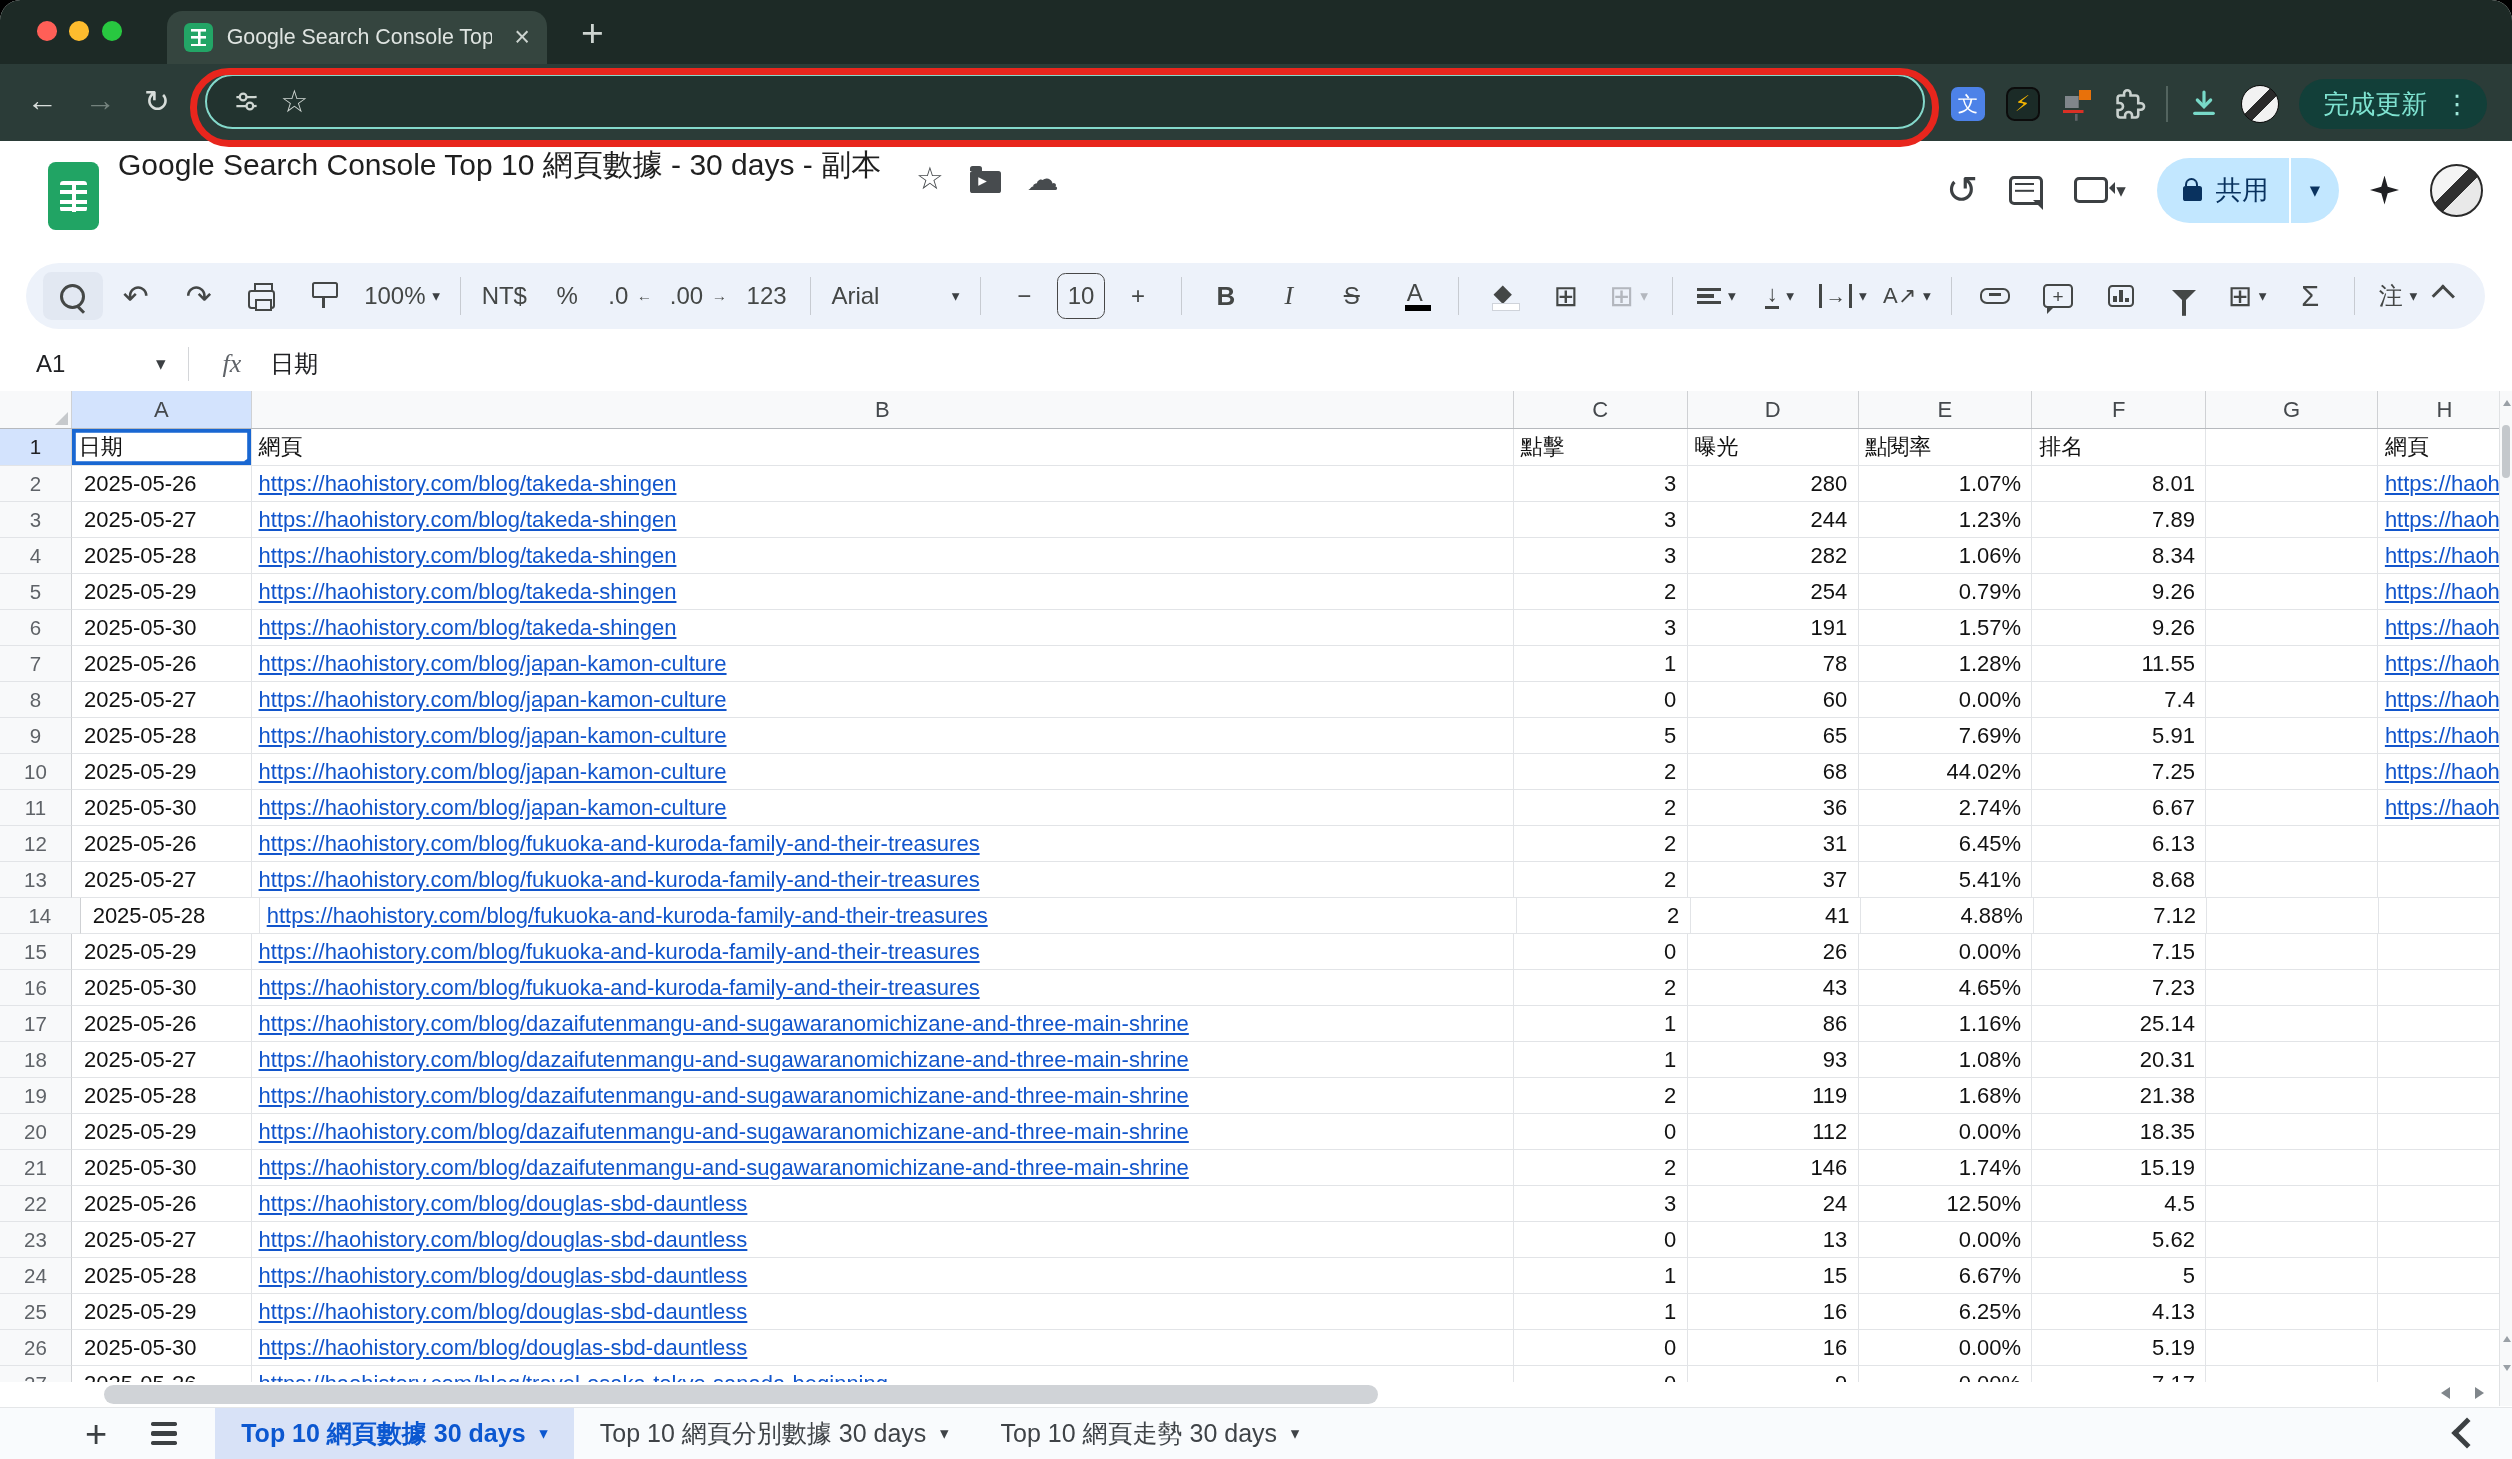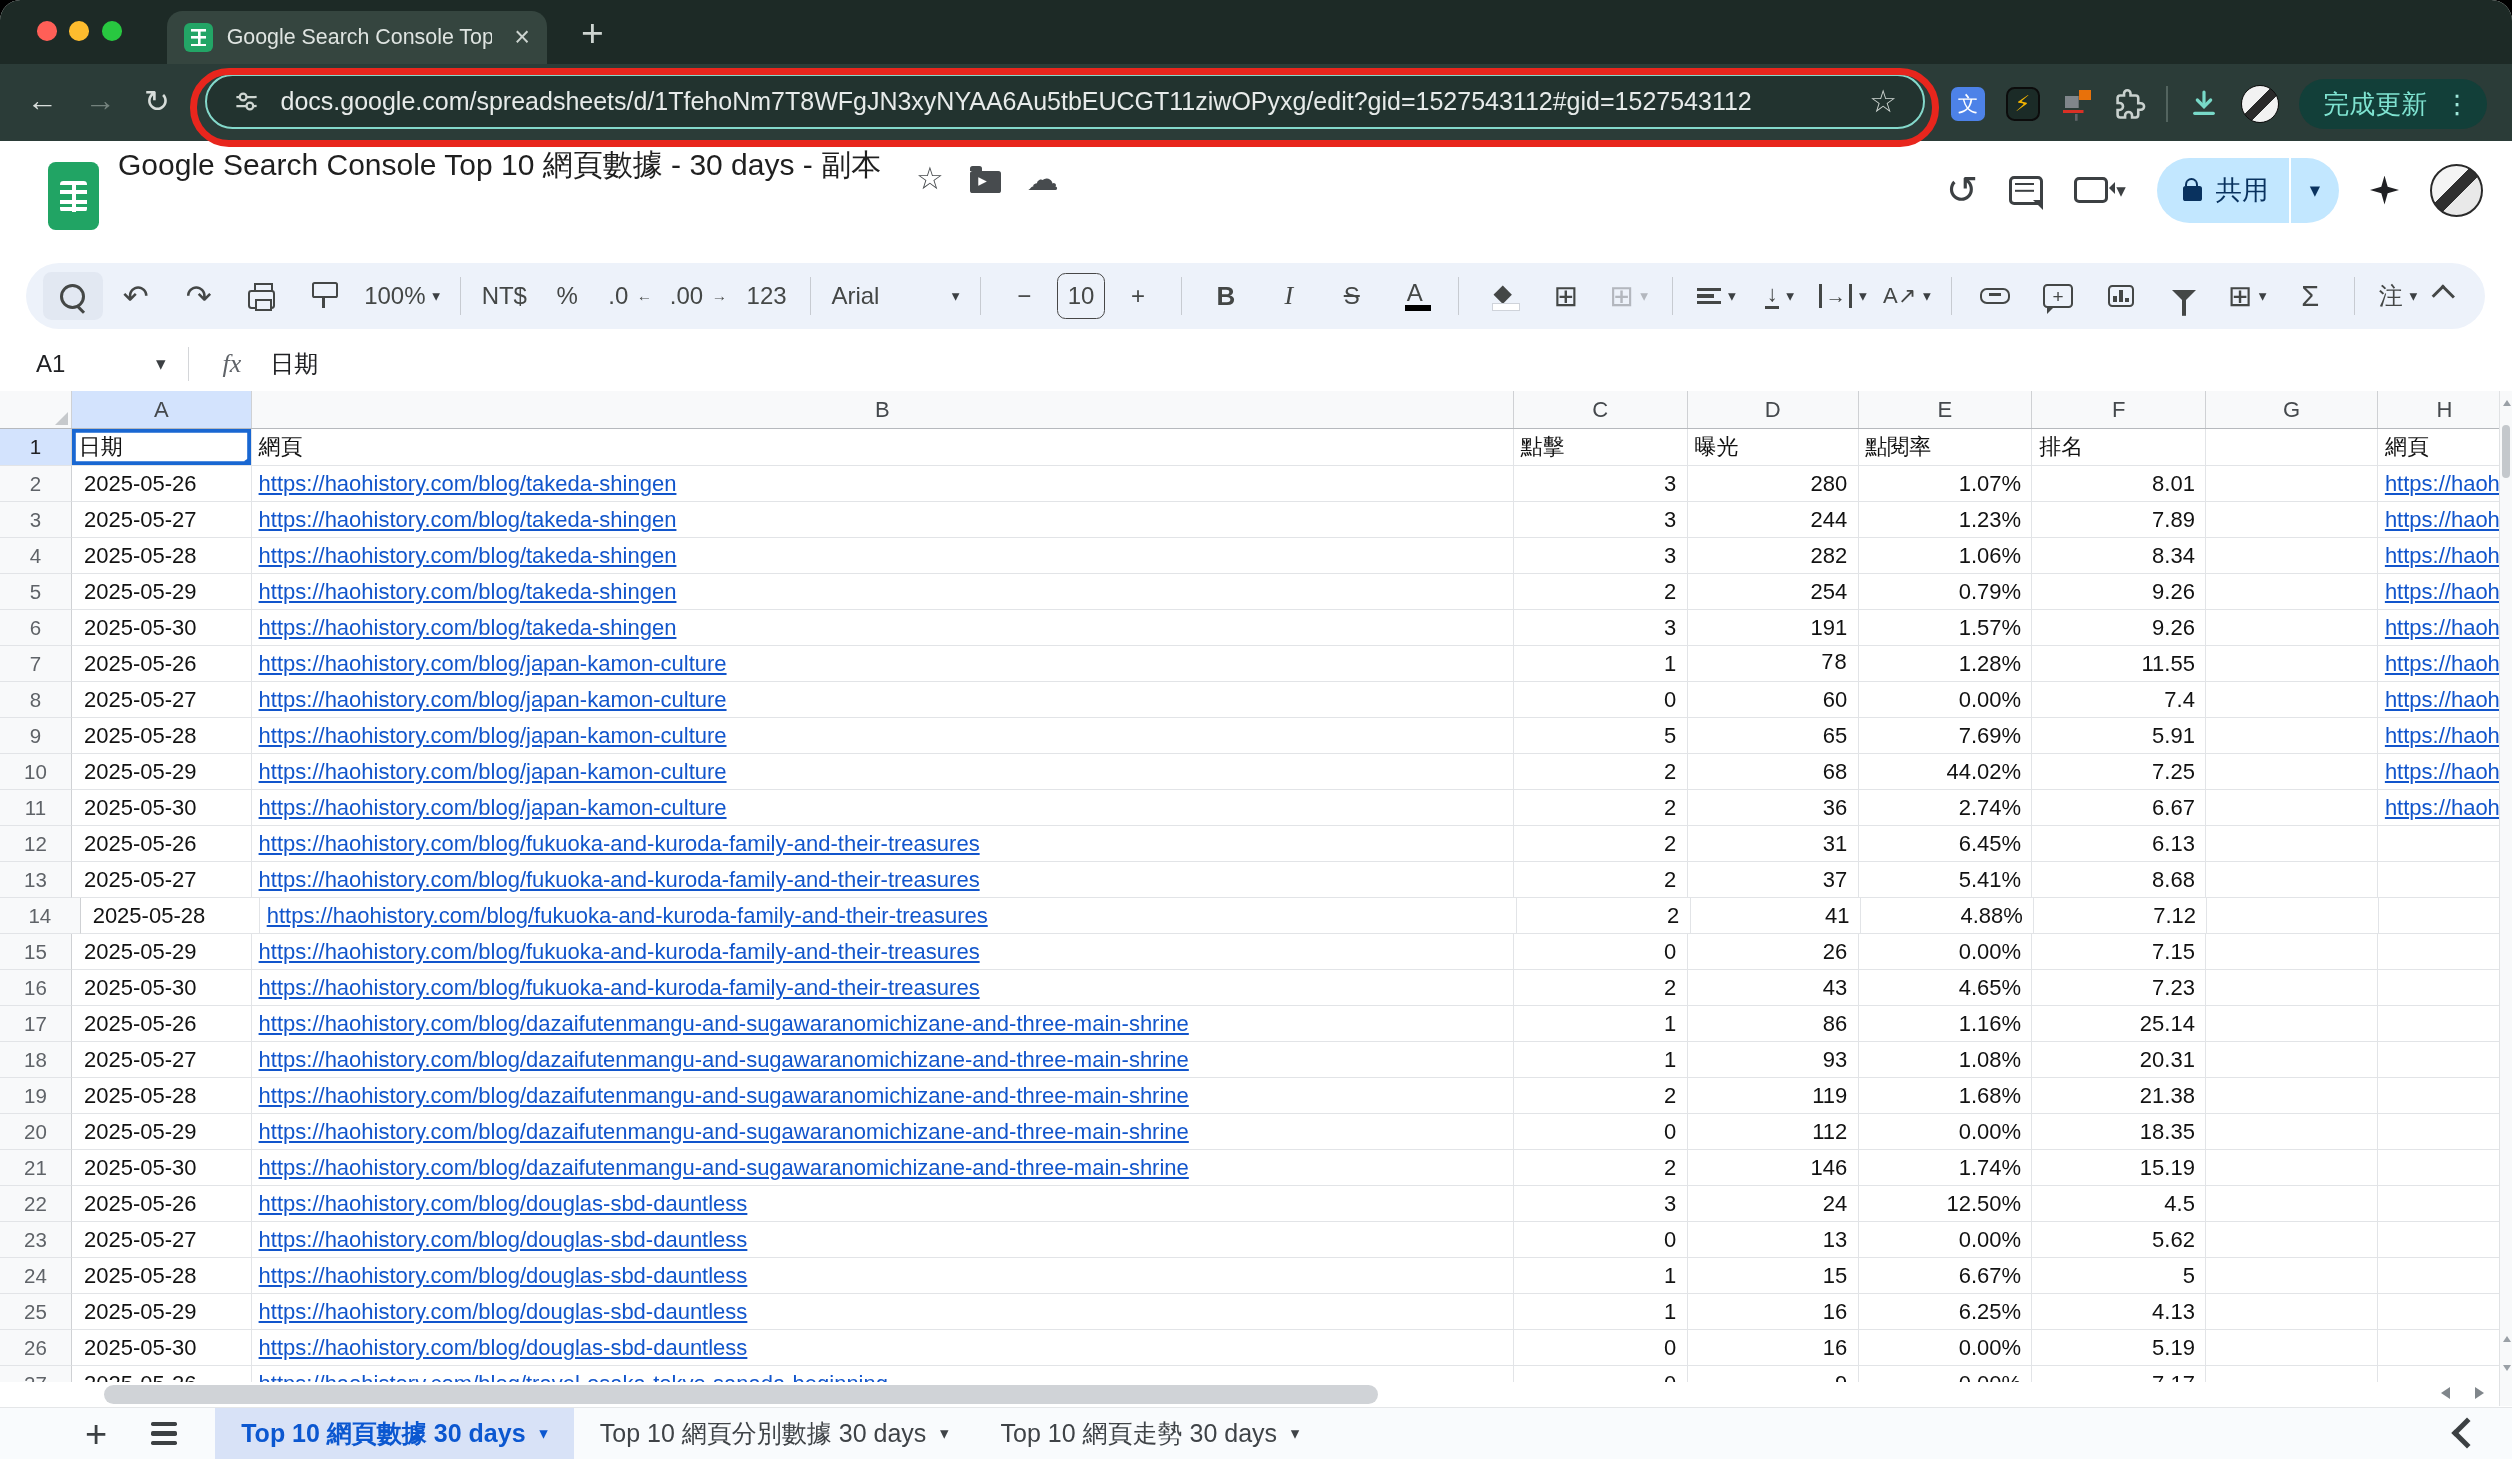--- a/index.html
+++ b/index.html
@@ -228,21 +228,20 @@
     <span class="navbtn nav-reload">↻</span>
     <div class="urlbar">
       <svg width="27" height="27" viewBox="0 0 24 24">
         <g stroke="#cfd6d2" stroke-width="2" fill="none">
           <line x1="3" y1="8" x2="21" y2="8"></line>
             <circle cx="9" cy="8" r="3" fill="#22332f"></circle>
           <line x1="3" y1="16" x2="21" y2="16"></line>
             <circle cx="15" cy="16" r="3" fill="#22332f"></circle>
         </g>
       </svg>
-      <span class="url-text">docs.google.com/spreadsheets/d/1TfehoNm7T8WFgJN3xyNYAA6Au5tbEUCGT11ziwOPyxg/edit?gid=1527543112#gid=1527543112</span>
       <span class="url-star">☆</span>
     </div>
     <div class="bext">
       <span class="ext-translate">文</span>
       <span class="ext-shot">⚡</span>
       <span class="ext-slides"></span>
       <svg class="ext-puzzle" viewBox="0 0 24 24">
         <path d="M20 11h-2V7a2 2 0 0 0-2-2h-4V3.5A2.5 2.5 0 0 0 9.5 1 2.5 2.5 0 0 0 7 3.5V5H4a2 2 0 0 0-2 2v3.8h1.5a2.7 2.7 0 0 1 0 5.4H2V20a2 2 0 0 0 2 2h3.8v-1.5a2.7 2.7 0 0 1 5.4 0V22H16a2 2 0 0 0 2-2v-4h2a2.5 2.5 0 0 0 0-5z" fill="none" stroke="#c9d1ce" stroke-width="2"></path>
       </svg>
       <span class="vdiv"></span>
@@ -481,21 +480,21 @@
           <span class="gcell numc" style="width: 174px;">1.57%</span>
           <span class="gcell numc" style="width: 174px;">9.26</span>
           <span class="gcell " style="width: 172px;"></span>
           <span class="gcell linkc" style="width: 134px;">https://haohistory.com/blog/takeda-shingen</span>
         </div>
         <div class="grow">
           <span class="gcell gut" style="width: 72px;">7</span>
           <span class="gcell datec" style="width: 180px;">2025-05-26</span>
           <span class="gcell linkc" style="width: 1263px;">https://haohistory.com/blog/japan-kamon-culture</span>
           <span class="gcell numc" style="width: 174px;">1</span>
-          <span class="gcell numc" style="width: 171px; font-family: Liberation Mono, monospace;">78</span>
+          <span class="gcell numc" style="width: 171px;">78</span>
           <span class="gcell numc" style="width: 174px;">1.28%</span>
           <span class="gcell numc" style="width: 174px;">11.55</span>
           <span class="gcell " style="width: 172px;"></span>
           <span class="gcell linkc" style="width: 134px;">https://haohistory.com/blog/japan-kamon-culture</span>
         </div>
         <div class="grow">
           <span class="gcell gut" style="width: 72px;">8</span>
           <span class="gcell datec" style="width: 180px;">2025-05-27</span>
           <span class="gcell linkc" style="width: 1263px;">https://haohistory.com/blog/japan-kamon-culture</span>
           <span class="gcell numc" style="width: 174px;">0</span>

